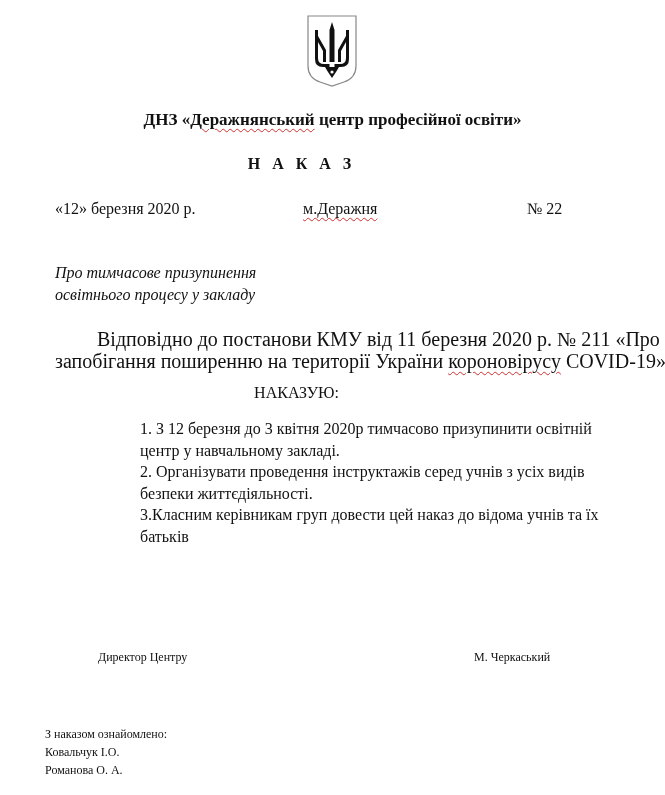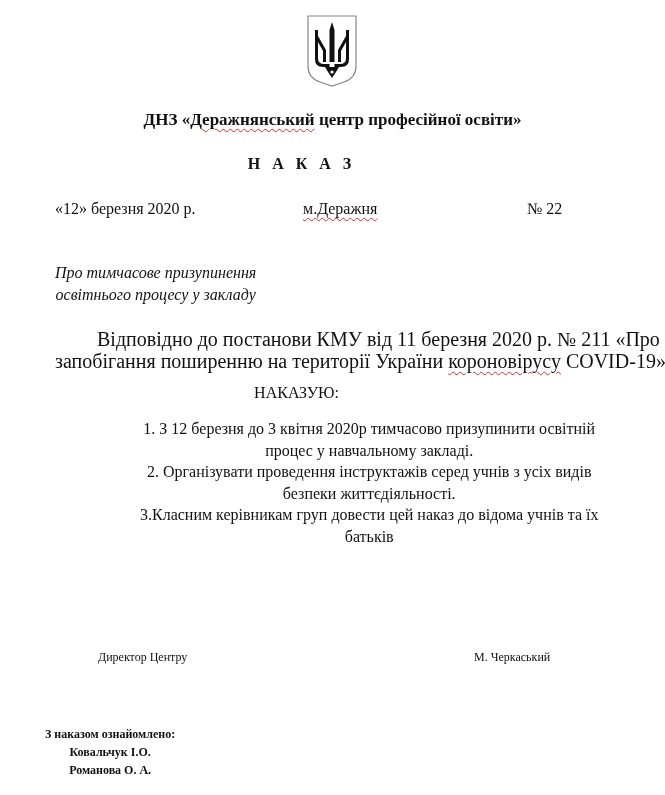--- a/index.html
+++ b/index.html
@@ -8,21 +8,21 @@
       background: #ffffff;
     }
     body {
       width: 665px;
       height: 795px;
       position: relative;
       overflow: hidden;
       font-family: "Liberation Serif", "DejaVu Serif", serif;
       color: #111111;
     }
-    .abs { position: absolute; white-space: nowrap; text-align: center; }
+    .abs { position: absolute; white-space: nowrap; }
     .coat {
       position: absolute;
       left: 306px;
       top: 14px;
       width: 52px;
       height: 74px;
     }
     .org-title {
       left: 0; width: 665px; top: 110px;
       text-align: center;
@@ -73,21 +73,21 @@
     .sig {
       top: 650px;
       font-weight: normal;
       font-size: 12px;
     }
     .ack {
       left: 45px; top: 725px;
       font-size: 12px;
       line-height: 18px;
     }
-    .ack div { white-space: nowrap; font-weight: bold; }
+    .ack div { white-space: nowrap; }
   </style>
 </head>
 <body>
 
 <svg class="coat" viewBox="0 0 52 74" xmlns="http://www.w3.org/2000/svg">
   <path d="M2 2 H50 V52 Q50 64 38 68 L26 72 L14 68 Q2 64 2 52 Z" fill="#ffffff" stroke="#888888" stroke-width="1.2"></path>
 
   <path d="M26 8 L28.5 16 L28.5 48 L23.5 48 L23.5 16 Z" fill="#111111"></path>
 
   <path d="M9 16 L12 16 L12 44 Q12 50 18 50 L23.5 50 L23.5 53 L17 53 Q9 53 9 45 Z" fill="#111111"></path>
@@ -115,21 +115,21 @@
 
 <div class="abs preamble">
   <div class="l1">Відповідно до постанови КМУ від 11 березня 2020 р. № 211 «Про</div>
   <div><span>запобігання поширенню на території України </span><span class="spell">короновірусу</span><span> COVID-19»</span></div>
 </div>
 
 <div class="abs order-word">НАКАЗУЮ:</div>
 
 <div class="abs items">
   <div>1. З 12 березня до 3 квітня 2020р тимчасово призупинити освітній</div>
-  <div>процес у навчальному закладі.</div>
+  <div>центр у навчальному закладі.</div>
   <div>2. Організувати проведення інструктажів серед учнів з усіх видів</div>
   <div>безпеки життєдіяльності.</div>
   <div>3.Класним  керівникам груп довести цей наказ до відома учнів та їх</div>
   <div>батьків</div>
 </div>
 
 <div class="abs sig" style="left:98px;">Директор Центру</div>
 <div class="abs sig" style="left:474px;">М. Черкаський</div>
 
 <div class="abs ack">

